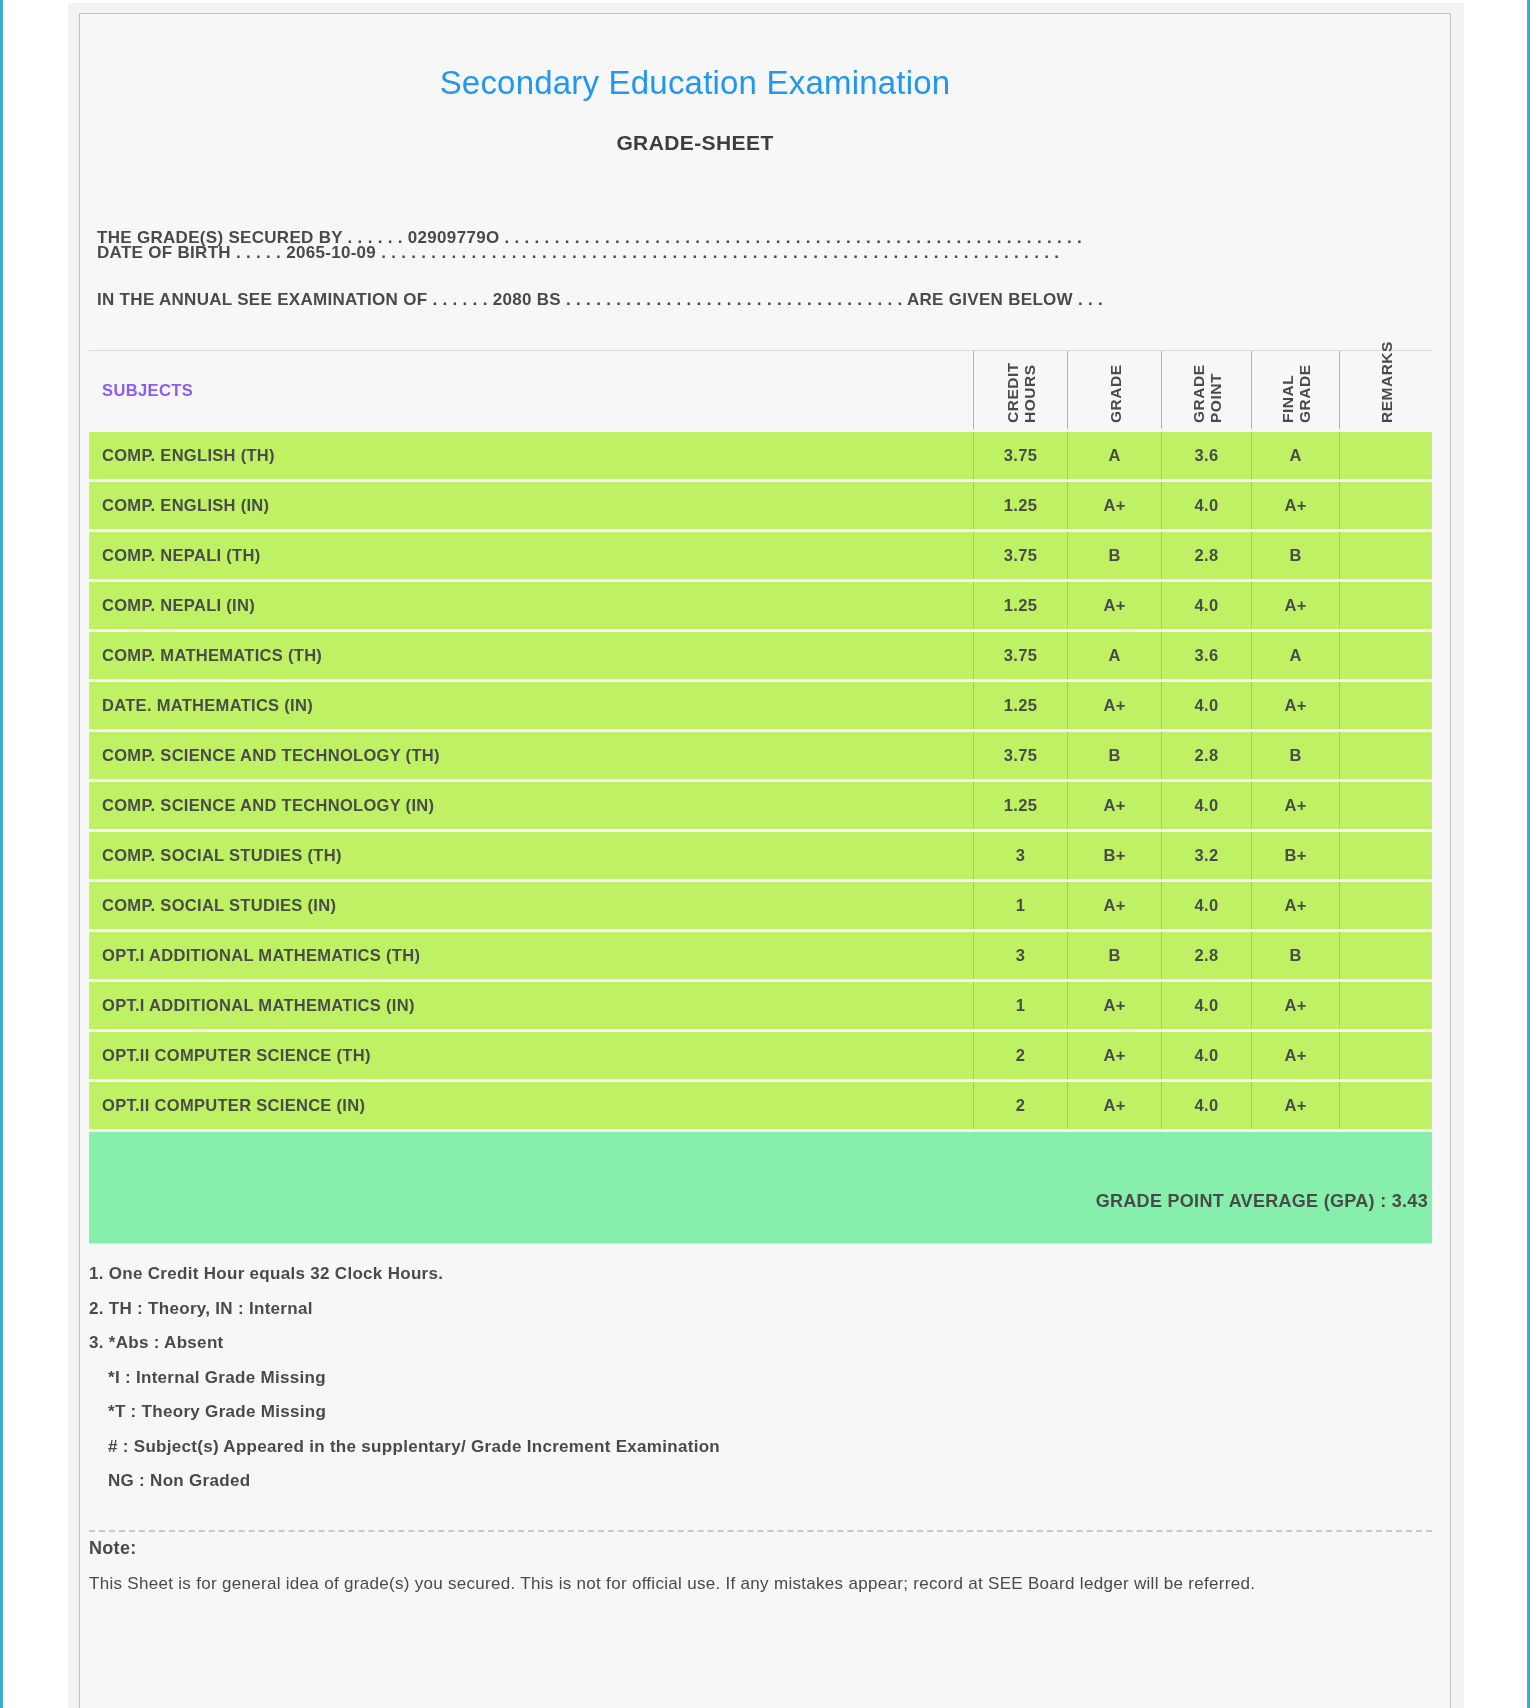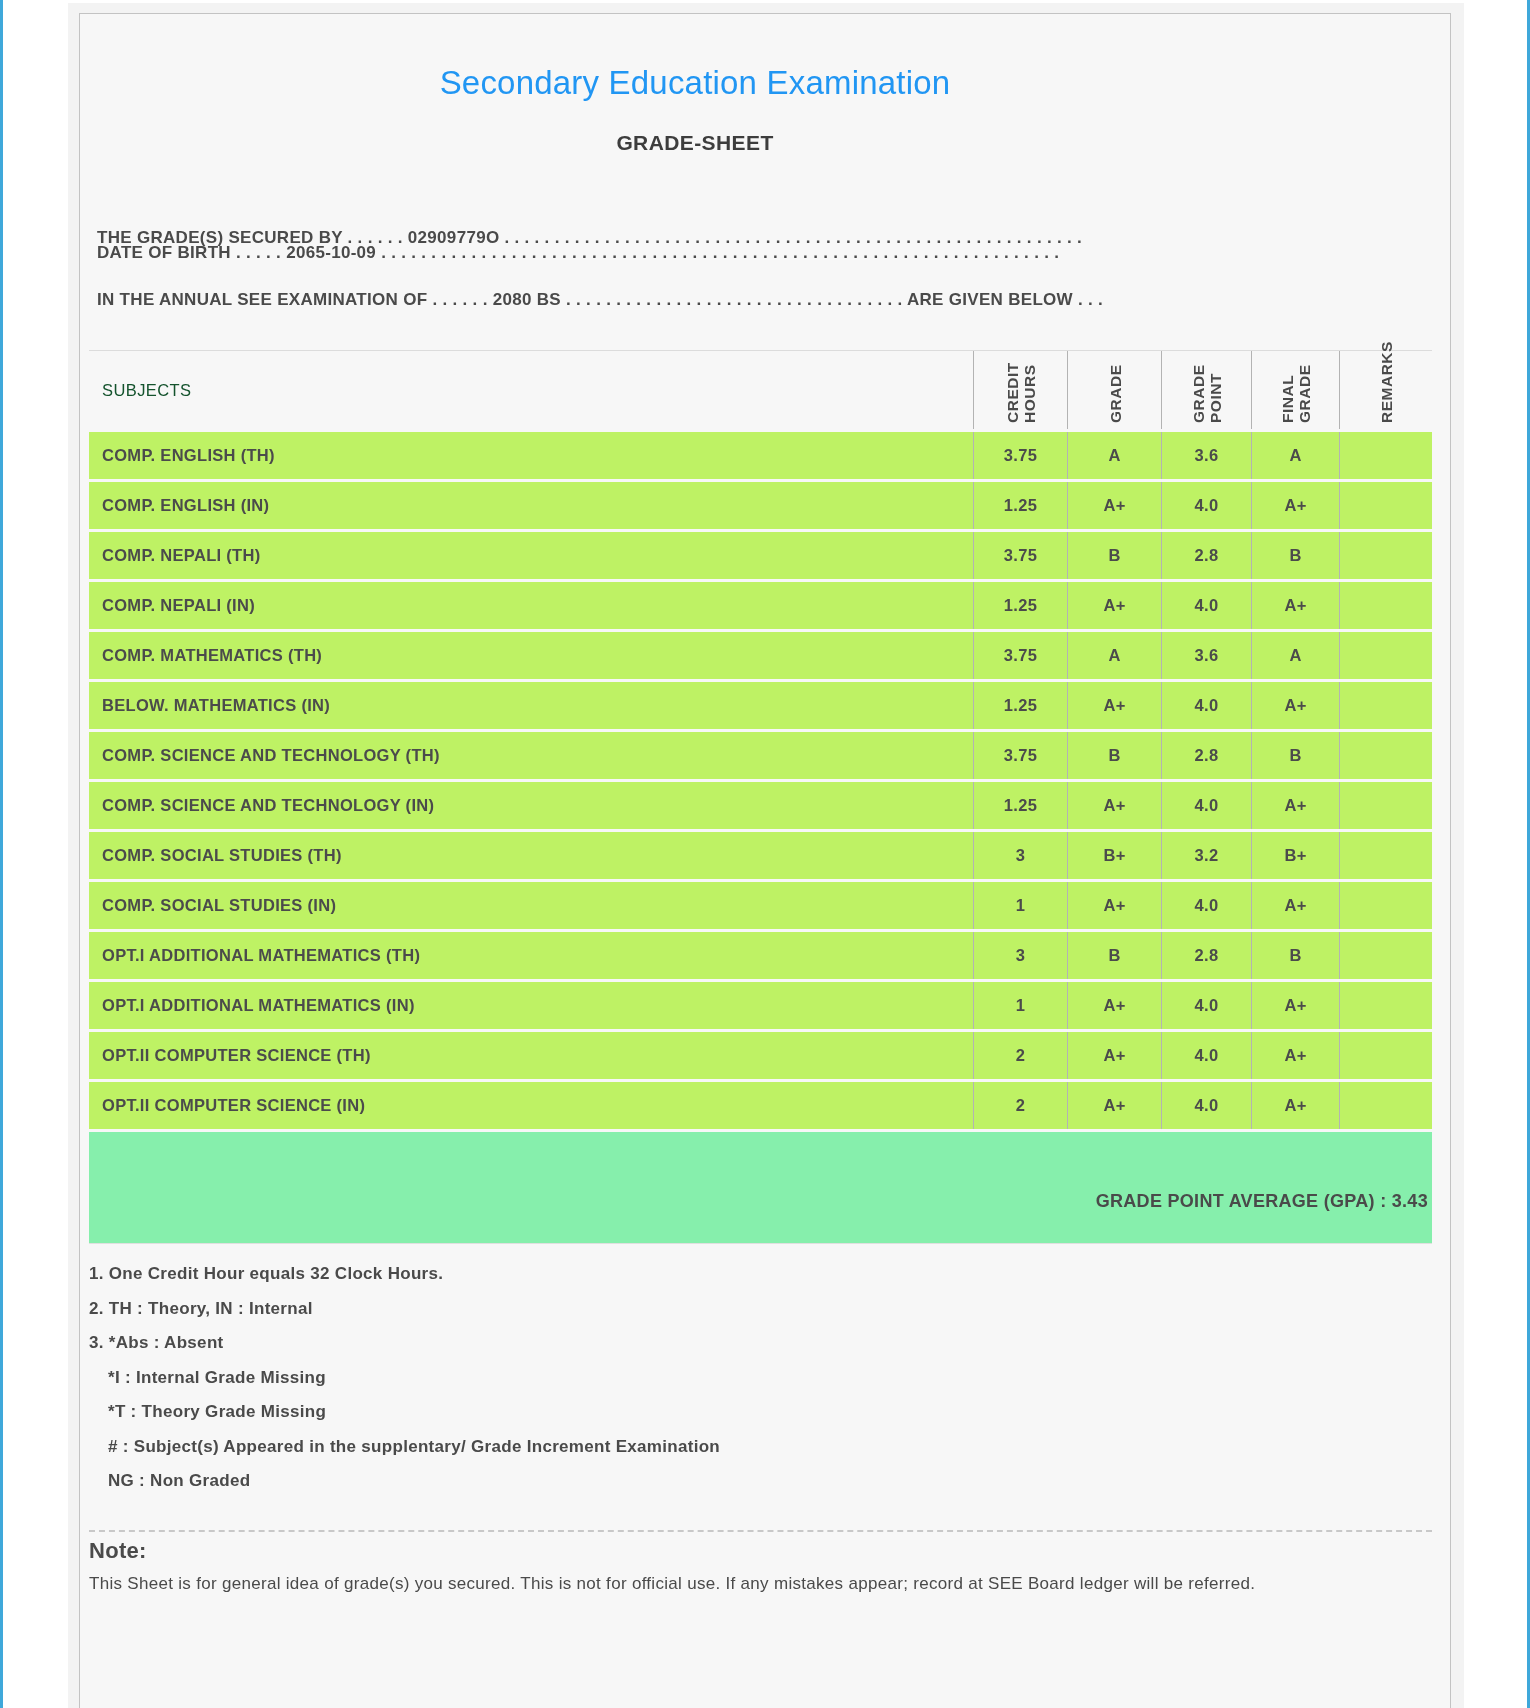--- a/index.html
+++ b/index.html
@@ -41,21 +41,21 @@
 
   .grade-table{position:absolute;left:9px;top:336px;width:1343px;}
 
   .thead{
     display:flex;height:78px;border-top:1px solid #dcdcdc;margin-bottom:3px;
     overflow:visible;
   }
   .th{position:relative;box-sizing:border-box;overflow:visible;}
   .th + .th{border-left:1px solid #b3b3b3;}
   .th-subjects{display:flex;align-items:center;padding-left:13px;
-    font-size:16.5px;font-weight:400;color:#14532d;letter-spacing:.4px;}
+    font-size:16.5px;font-weight:700;color:#8b5cf6;letter-spacing:.4px;}
   .vlabel{
     position:absolute;bottom:6px;left:50%;
     writing-mode:vertical-rl;transform:translateX(-50%) rotate(180deg);
     font-size:15.5px;font-weight:700;color:#4a4a4a;letter-spacing:.5px;
     line-height:17px;height:64px;text-align:left;white-space:normal;
   }
   .vlabel.tall{height:92px;}
 
   .c-sub{width:884px;} .c-ch{width:94px;} .c-gr{width:94px;}
   .c-gp{width:90px;} .c-fg{width:88px;} .c-rm{width:93px;}
@@ -77,21 +77,21 @@
   .legend{position:absolute;left:9px;top:1243px;width:1343px;}
   .legend-item{
     height:34.5px;line-height:34.5px;font-size:17px;font-weight:700;color:#4a4a4a;
     letter-spacing:.3px;white-space:nowrap;
   }
   .legend-item.indent{padding-left:19px;}
 
   .note-divider{position:absolute;left:9px;top:1516px;width:1343px;height:0;
     border-top:2px dashed #c8c8c8;}
 
-  .note-label{position:absolute;left:9px;top:1524px;font-size:22px;font-weight:700;
+  .note-label{position:absolute;left:9px;top:1524px;font-size:18px;font-weight:700;
     color:#4a4a4a;letter-spacing:.3px;}
   .note-paragraph{position:absolute;left:9px;top:1553px;width:1330px;
     font-size:17px;font-weight:400;color:#4a4a4a;letter-spacing:.3px;line-height:34.5px;}
 </style>
 </head>
 <body>
 
 <div id="screen">
 
   <div class="edge left"></div>
@@ -170,21 +170,21 @@
   <div class="trow">
     <div class="td subject c-sub">COMP. MATHEMATICS (TH)</div>
     <div class="td c-ch">3.75</div>
     <div class="td c-gr">A</div>
     <div class="td c-gp">3.6</div>
     <div class="td c-fg">A</div>
     <div class="td c-rm"></div>
   </div>
 
   <div class="trow">
-    <div class="td subject c-sub">BELOW. MATHEMATICS (IN)</div>
+    <div class="td subject c-sub">DATE. MATHEMATICS (IN)</div>
     <div class="td c-ch">1.25</div>
     <div class="td c-gr">A+</div>
     <div class="td c-gp">4.0</div>
     <div class="td c-fg">A+</div>
     <div class="td c-rm"></div>
   </div>
 
   <div class="trow">
     <div class="td subject c-sub">COMP. SCIENCE AND TECHNOLOGY (TH)</div>
     <div class="td c-ch">3.75</div>

